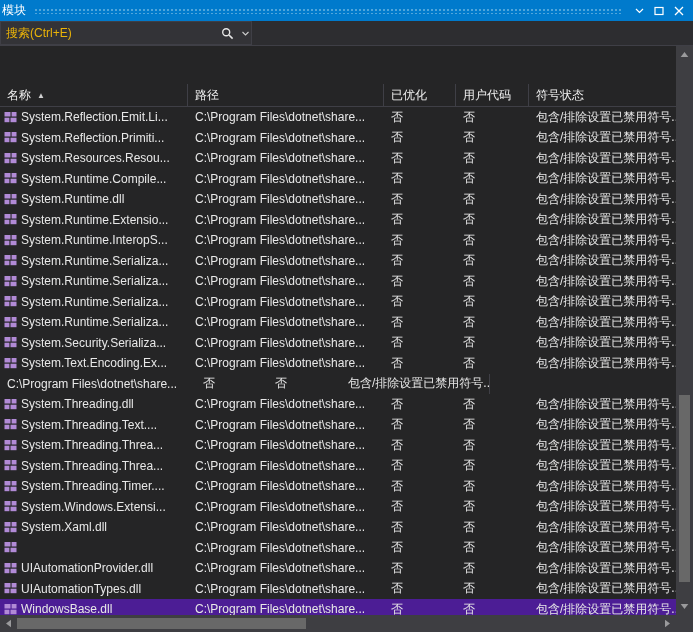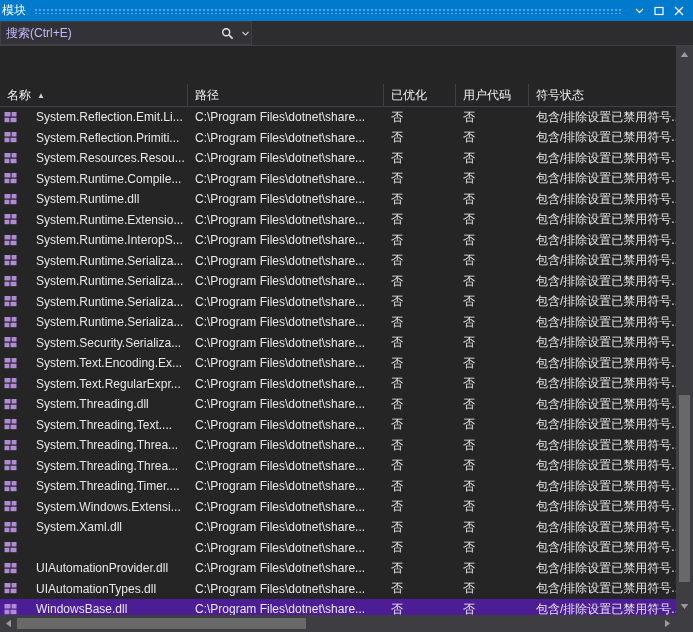--- a/index.html
+++ b/index.html
@@ -58,21 +58,21 @@
     border-bottom: 1px solid #3f3f46;
   }
   .search-field {
     width: 252px;
     background: #333337;
     border: 1px solid #3f3f46;
     display: flex; align-items: center;
     position: relative;
   }
   .search-placeholder {
-    color: #c4b5fd;
+    color: #eab308;
     font-size: 12px;
     padding-left: 5px;
     flex: 1 1 auto;
     white-space: nowrap;
     overflow: hidden;
   }
   .search-icon-wrap {
     width: 24px; display: flex; align-items: center; justify-content: center;
     color: #e6e6e6;
   }
@@ -142,21 +142,21 @@
   .cell {
     font-size: 12px;
     color: #e8e8e8;
     padding-left: 7px;
     white-space: nowrap;
     overflow: hidden;
     display: flex; align-items: center;
     height: 100%;
   }
   .cell.name { padding-left: 0; }
-  .name-inner { display: flex; align-items: center; gap: 19px; padding-left: 4px; }
+  .name-inner { display: flex; align-items: center; gap: 4px; padding-left: 4px; }
   .mod-icon { width: 13px; height: 13px; flex: 0 0 13px; display:block; }
 
   
   .vscroll {
     width: 17px; flex: 0 0 17px;
     background: #3e3e42;
     display: flex; flex-direction: column;
     align-items: center;
     position: relative;
   }
@@ -503,33 +503,20 @@
                   </span>
                   <span>System.Text.Encoding.Ex...</span>
                 </div>
               </div>
               <div class="cell c-path">C:\Program Files\dotnet\share...</div>
               <div class="cell c-opt">否</div>
               <div class="cell c-user">否</div>
               <div class="cell c-sym">包含/排除设置已禁用符号...</div>
             </div>
             <div class="row">
-              <div class="cell name c-name">
-                <div class="name-inner">
-                  <span class="mod-icon">
-                    <svg class="mod-icon" viewBox="0 0 13 13">
-                      <rect x="0.5" y="1" width="6" height="4.5" fill="#b18ad6"></rect>
-                      <rect x="7.6" y="1" width="4.9" height="4.5" fill="#b18ad6"></rect>
-                      <rect x="0.5" y="6.7" width="4.9" height="4.5" fill="#b18ad6"></rect>
-                      <rect x="6.5" y="6.7" width="6" height="4.5" fill="#b18ad6"></rect>
-                    </svg>
-                  </span>
-                  <span>System.Text.RegularExpr...</span>
-                </div>
-              </div>
               <div class="cell c-path">C:\Program Files\dotnet\share...</div>
               <div class="cell c-opt">否</div>
               <div class="cell c-user">否</div>
               <div class="cell c-sym">包含/排除设置已禁用符号...</div>
             </div>
             <div class="row">
               <div class="cell name c-name">
                 <div class="name-inner">
                   <span class="mod-icon">
                     <svg class="mod-icon" viewBox="0 0 13 13">

